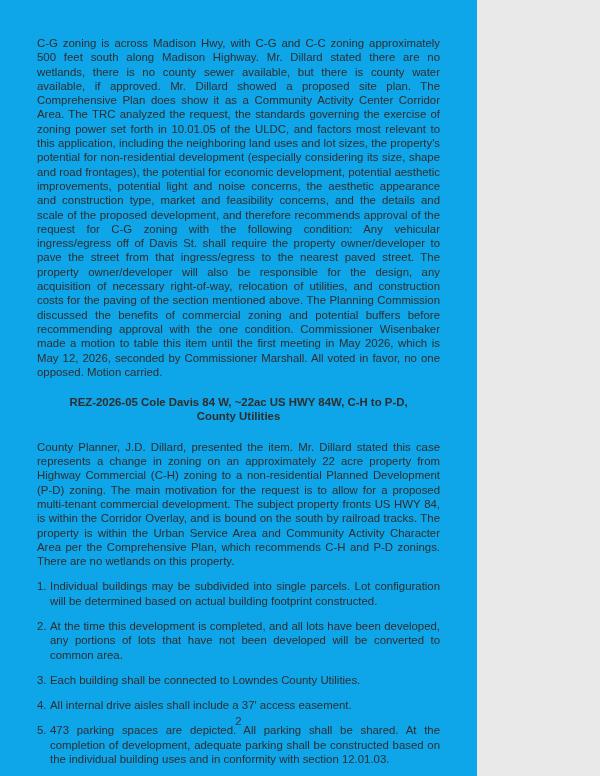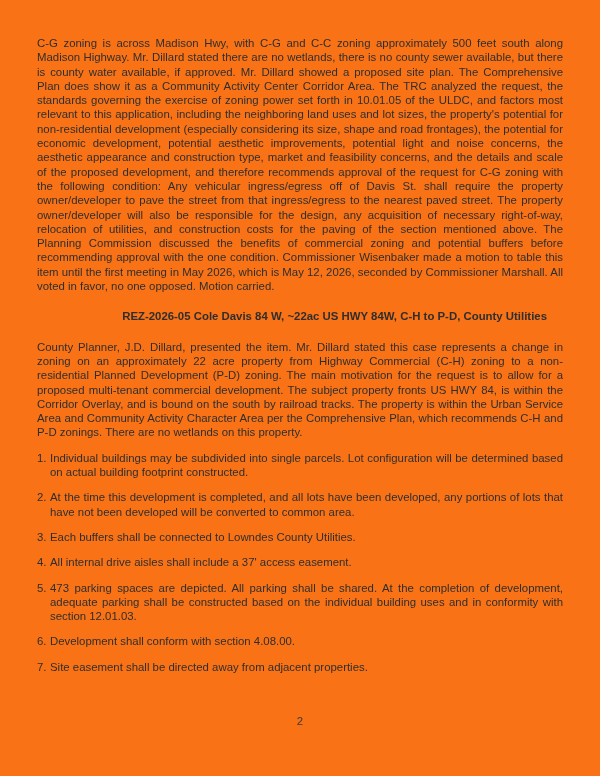--- a/index.html
+++ b/index.html
@@ -2,40 +2,40 @@
 <html><head>
 <meta charset="utf-8">
 <style>
   html, body {
     margin: 0;
     padding: 0;
     background: #e9e9e9;
   }
   .page {
     position: relative;
-    width: 600px;
+    width: 477px;
     height: 776px;
     margin: 0;
-    background: #f97316;
+    background: #0ea5e9;
     box-sizing: border-box;
     padding: 36px 37px 0 37px;
     font-family: "Liberation Sans", sans-serif;
     font-size: 11.4px;
     line-height: 14.3px;
     color: #2e2e2e;
     overflow: hidden;
   }
   .para {
     margin: 0 0 11px 0;
     text-align: justify;
   }
   .section-heading {
     margin: 16px;
     font-weight: bold;
-    text-align: right;
+    text-align: center;
   }
   .para-after-heading {
     margin-top: 8px;
   }
   .notes-list {
     margin: 0;
   }
   .note-item {
     display: flex;
     margin: 0 0 11px 0;
@@ -76,21 +76,21 @@
       <span class="note-text">Individual buildings may be subdivided into single parcels. Lot configuration will be determined based on actual building footprint constructed.</span>
     </div>
 
     <div class="note-item">
       <span class="note-number">2.</span>
       <span class="note-text">At the time this development is completed, and all lots have been developed, any portions of lots that have not been developed will be converted to common area.</span>
     </div>
 
     <div class="note-item">
       <span class="note-number">3.</span>
-      <span class="note-text">Each buffers shall be connected to Lowndes County Utilities.</span>
+      <span class="note-text">Each building shall be connected to Lowndes County Utilities.</span>
     </div>
 
     <div class="note-item">
       <span class="note-number">4.</span>
       <span class="note-text">All internal drive aisles shall include a 37' access easement.</span>
     </div>
 
     <div class="note-item">
       <span class="note-number">5.</span>
       <span class="note-text">473 parking spaces are depicted. All parking shall be shared. At the completion of development, adequate parking shall be constructed based on the individual building uses and in conformity with section 12.01.03.</span>

